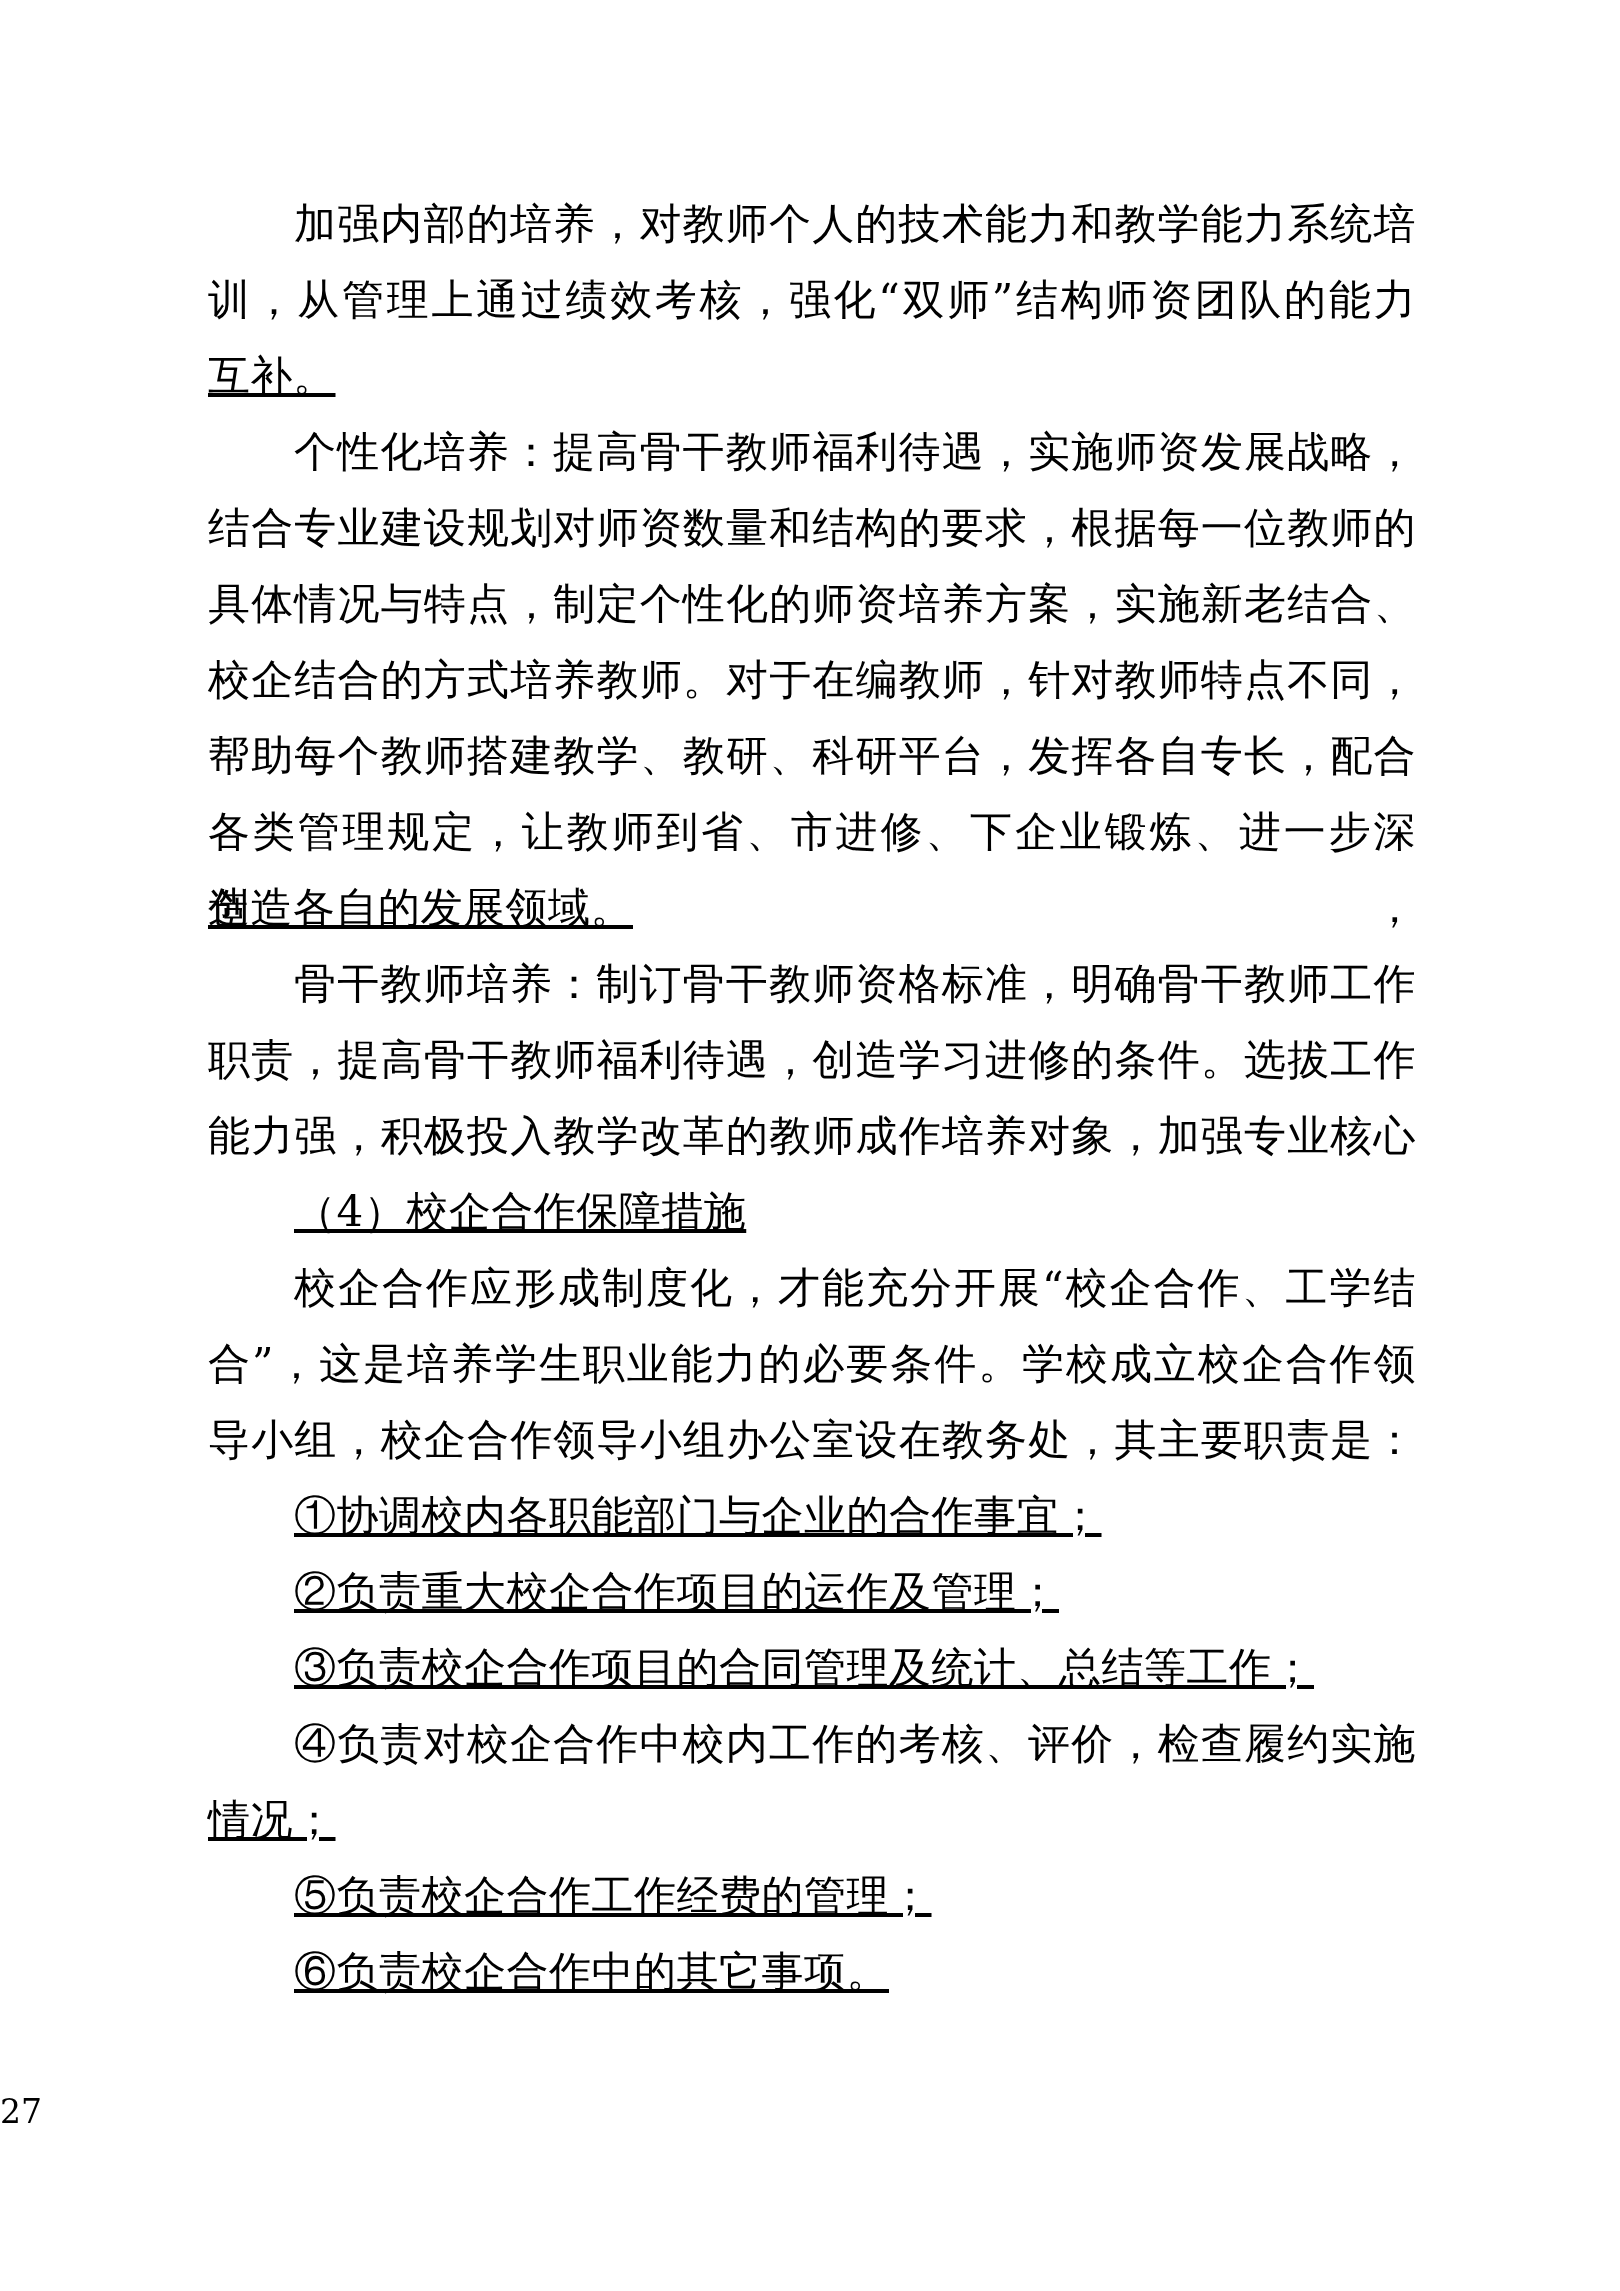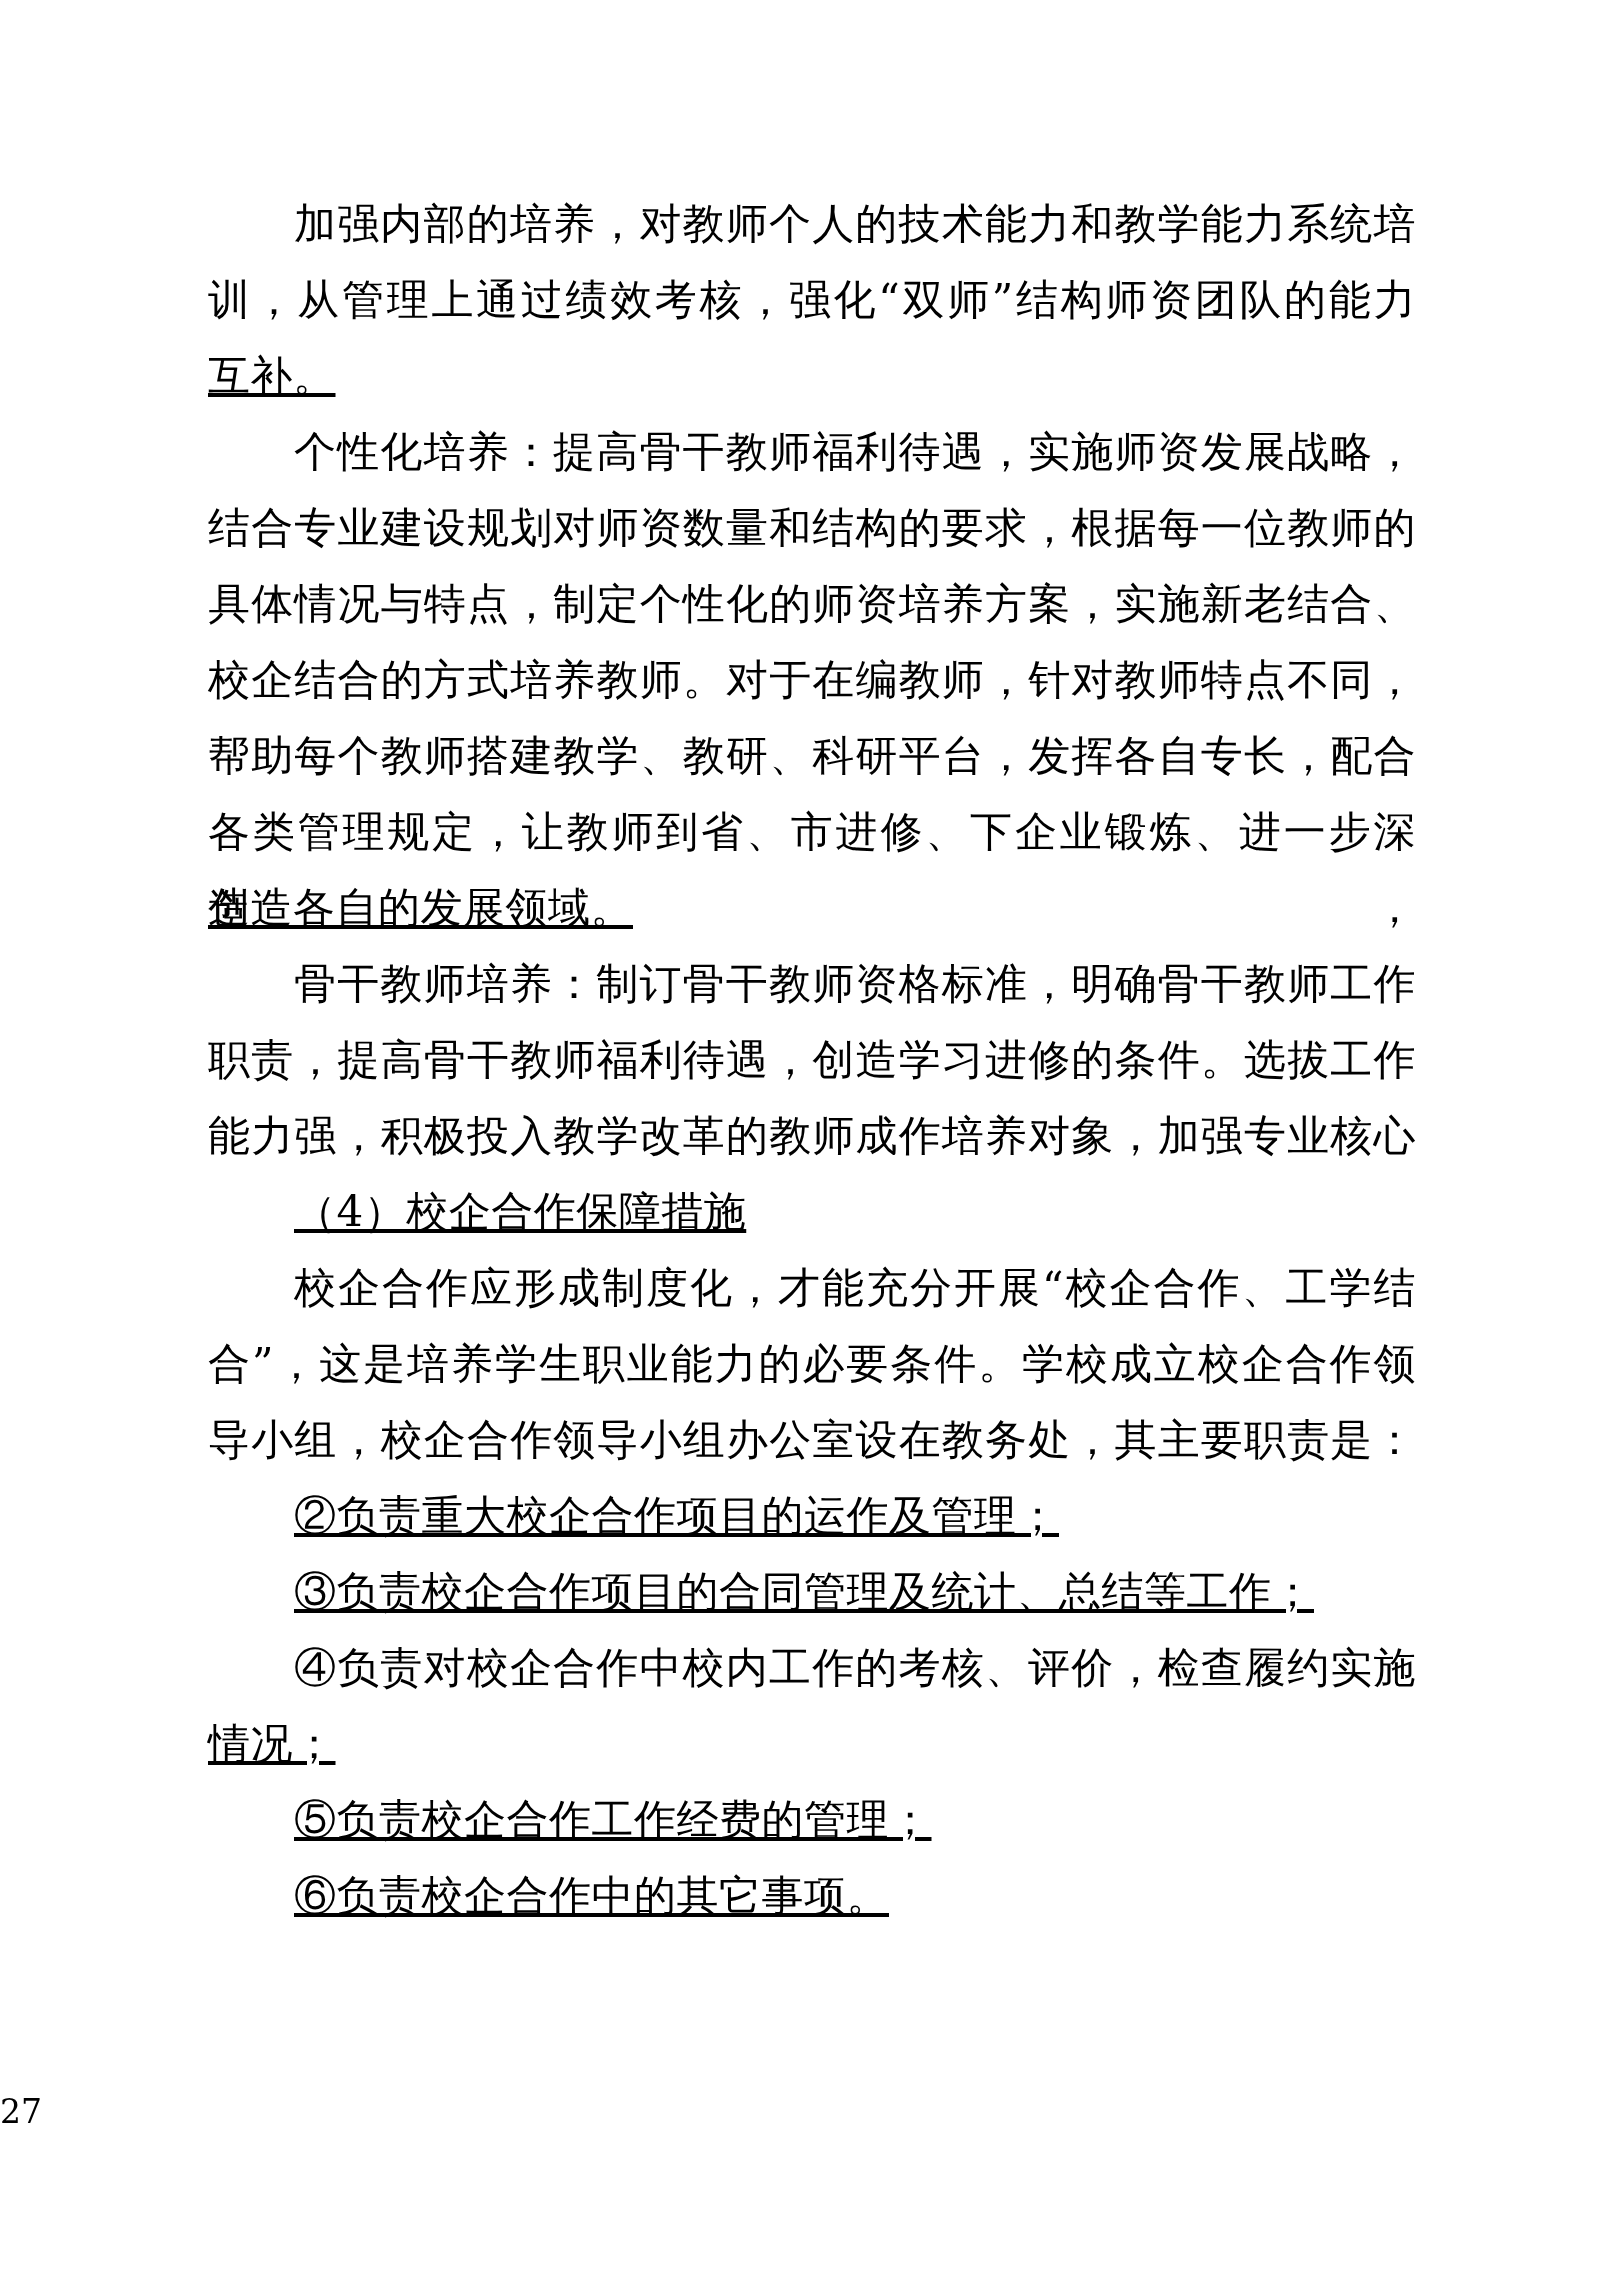--- a/index.html
+++ b/index.html
@@ -72,20 +72,21 @@
     <div class="line full">帮助每个教师搭建教学、教研、科研平台，发挥各自专长，配合</div>
     <div class="line full">各类管理规定，让教师到省、市进修、下企业锻炼、进一步深造，</div>
     <div class="line short">创造各自的发展领域。</div>
     <div class="line full indent">骨干教师培养：制订骨干教师资格标准，明确骨干教师工作</div>
     <div class="line full">职责，提高骨干教师福利待遇，创造学习进修的条件。选拔工作</div>
     <div class="line full">能力强，积极投入教学改革的教师成作培养对象，加强专业核心</div>
     <div class="line short indent">（4）校企合作保障措施</div>
     <div class="line full indent">校企合作应形成制度化，才能充分开展“校企合作、工学结</div>
     <div class="line full">合”，这是培养学生职业能力的必要条件。学校成立校企合作领</div>
     <div class="line full">导小组，校企合作领导小组办公室设在教务处，其主要职责是：</div>
+    <div class="line short indent">①协调校内各职能部门与企业的合作事宜；</div>
     <div class="line short indent">②负责重大校企合作项目的运作及管理；</div>
     <div class="line short indent">③负责校企合作项目的合同管理及统计、总结等工作；</div>
     <div class="line full indent">④负责对校企合作中校内工作的考核、评价，检查履约实施</div>
     <div class="line short">情况；</div>
     <div class="line short indent">⑤负责校企合作工作经费的管理；</div>
     <div class="line short indent">⑥负责校企合作中的其它事项。</div>
   </div>
   <div class="page-number">27</div>
 </div>
 

